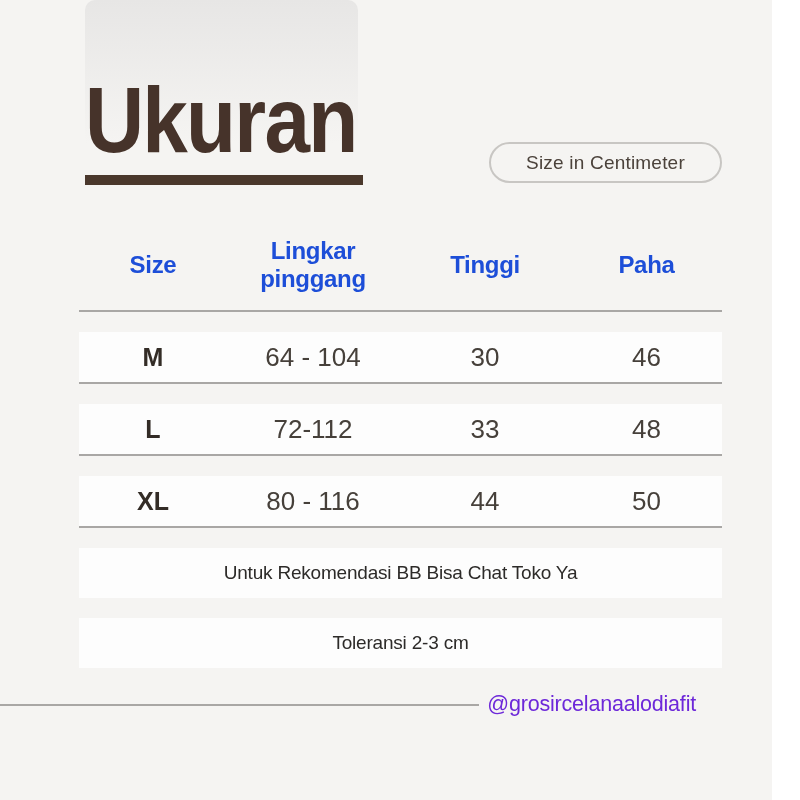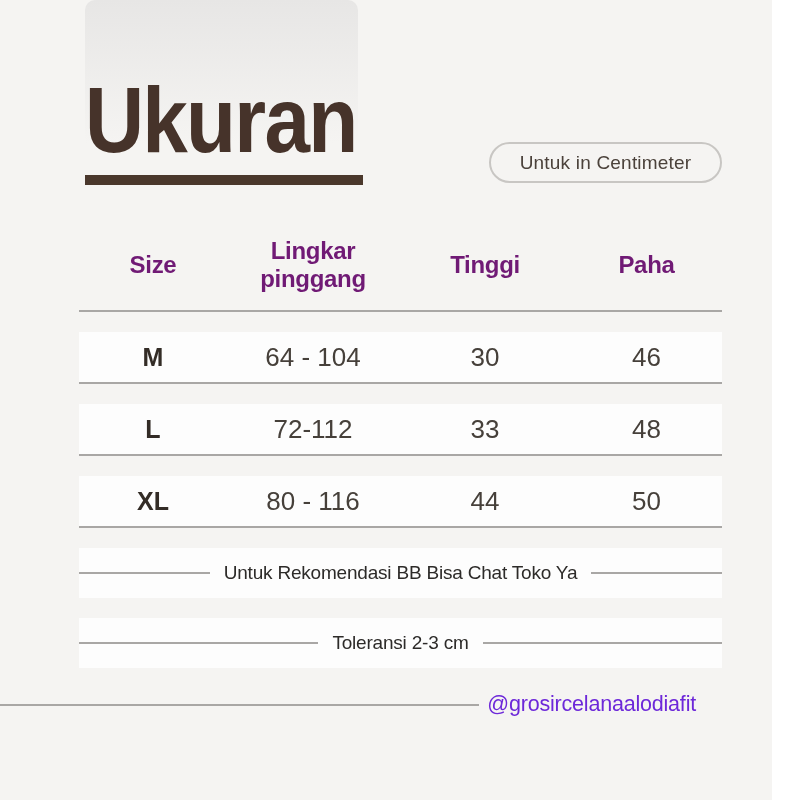--- a/index.html
+++ b/index.html
@@ -29,32 +29,32 @@
     font-size:19px;color:#4b423b;letter-spacing:0.2px;
   }
   .table{
     position:absolute;left:79px;top:237px;width:643px;
   }
   .grid4{
     display:grid;grid-template-columns:148px 172px 172px 151px;align-items:center;
   }
   .thead{
     padding-bottom:17px;border-bottom:2px solid #a9a7a5;
-    font-weight:700;font-size:24px;color:#701a75;letter-spacing:-0.3px;
+    font-weight:700;font-size:24px;color:#1d4ed8;letter-spacing:-0.3px;
   }
   .thead > div, .trow > div{text-align:center;}
   .trow{
     height:50px;margin-top:20px;background:#fdfdfd;
     border-bottom:2px solid #a9a7a5;
     font-size:26px;color:#46403a;
   }
   .trow .size-cell{font-weight:700;color:#332c26;font-size:25px;}
   .note-row{
     height:50px;margin-top:20px;background:#fdfdfd;
-    display:flex;align-items:center;
+    display:flex;align-items:center;flex-direction:column;
   }
   .note-row .rule{flex:1;height:2px;background:#a9a7a5;}
   .note-row .note-text{
     margin:0 14px;font-size:19px;color:#2d2b29;white-space:nowrap;letter-spacing:-0.2px;
   }
   .footer{
     position:absolute;left:0;top:692px;right:76px;
     display:flex;align-items:center;
   }
   .footer .rule{flex:1;height:2px;background:#a9a7a5;}
@@ -66,21 +66,21 @@
 <body>
 
 <div class="canvas">
 
   <div class="top-glow"></div>
 
   <h1 class="title">Ukuran</h1>
   <div class="title-underline"></div>
 
   <div class="pill">
-    <span>Untuk in Centimeter</span>
+    <span>Size in Centimeter</span>
   </div>
 
   <div class="table">
 
     <div class="thead grid4">
       <div>Size</div>
       <div>Lingkar pinggang</div>
       <div>Tinggi</div>
       <div>Paha</div>
     </div>

